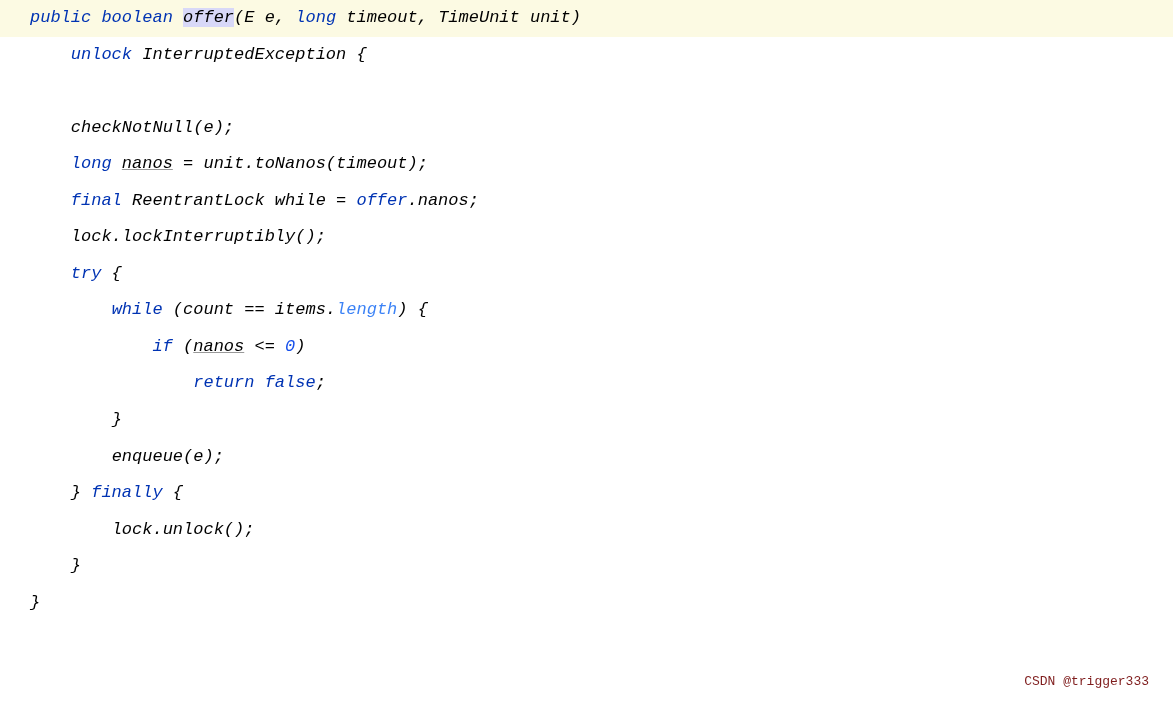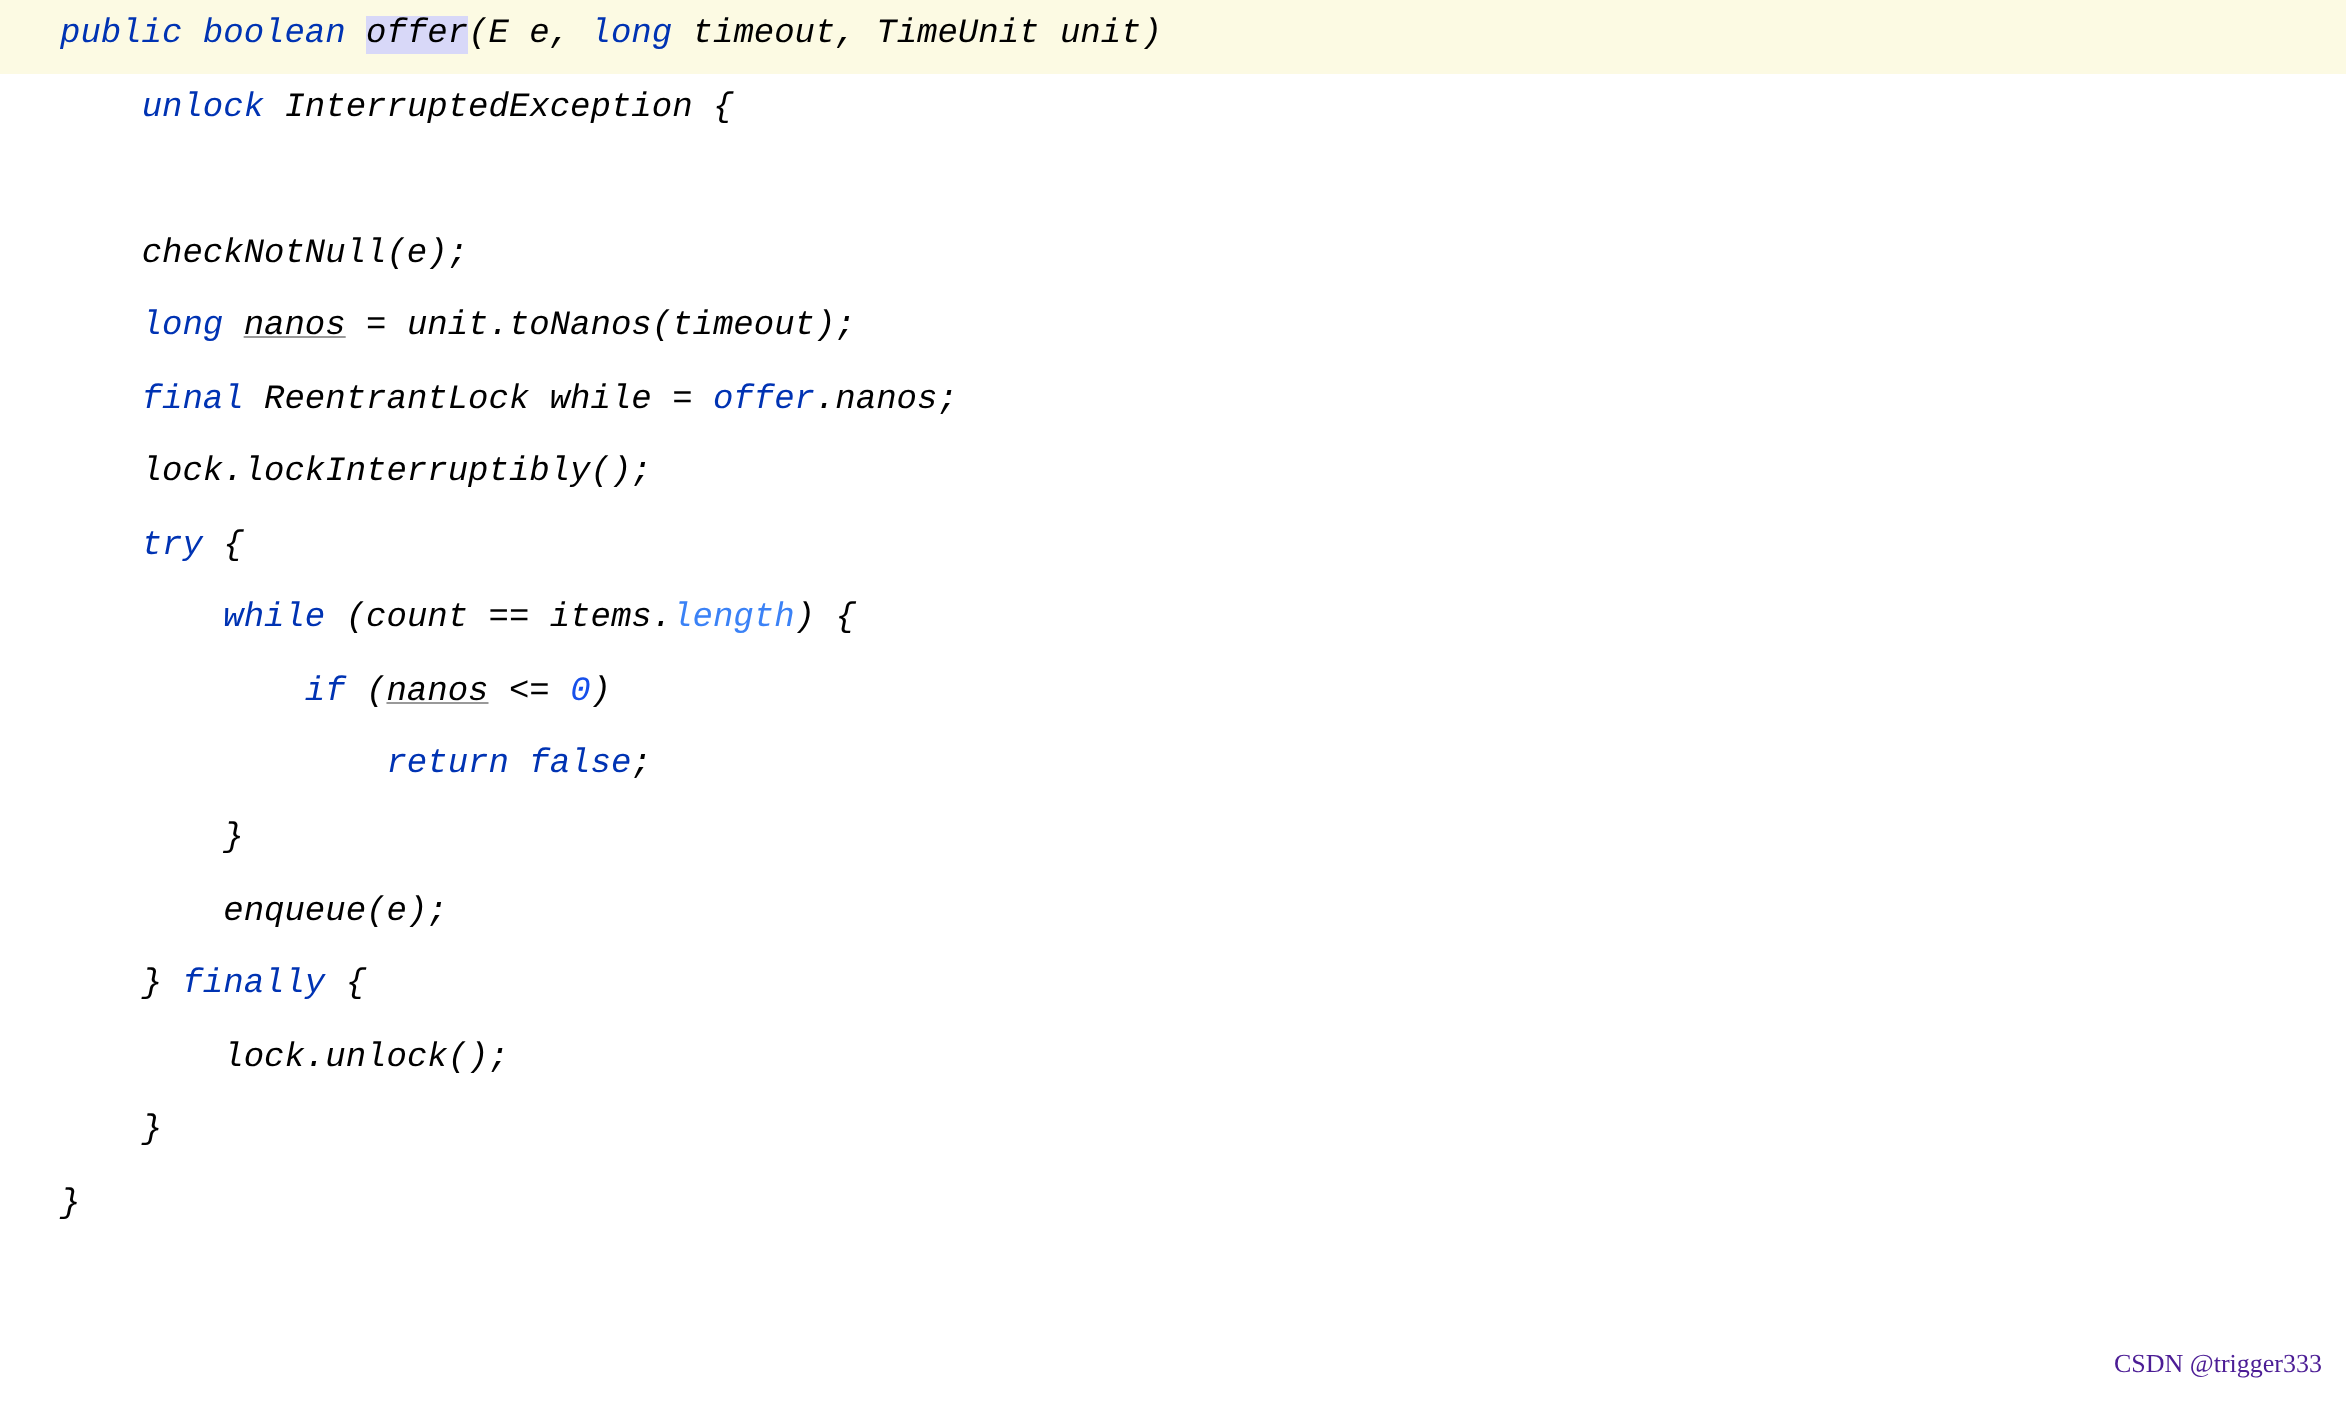--- a/index.html
+++ b/index.html
@@ -30,25 +30,25 @@
     }
     .kw { color: #0033B3; }
     .num { color: #1750EB; }
     .comment { color: #8C8C8C; font-style: normal; }
     .field { color: #3b82f6; }
     .underline { text-decoration: underline; text-decoration-color: #999; }
     .sel { background-color: #d8d8f8; }
     .watermark {
       position: absolute;
       bottom: 10px;
-      right: 12px;
-      color: #4c1d95;
+      right: 24px;
+      color: #7f1d1d;
       font-size: 13px;
       font-style: normal;
-      font-family: Liberation Serif, serif;
+      font-family: Liberation Mono, monospace;
     }
   </style>
 </head>
 <body>
 
 <div class="code-container">
 <div class="line line-highlight"><span class="kw">public</span> <span class="kw">boolean</span> <span class="sel">offer</span>(<span>E e</span>, <span class="kw">long</span> <span>timeout</span>, <span>TimeUnit unit)</span></div>
 <div class="line">    <span class="kw">unlock</span> <span>InterruptedException {</span></div>
 <div class="line">    </div>
 <div class="line">    <span>checkNotNull(e);</span></div>

